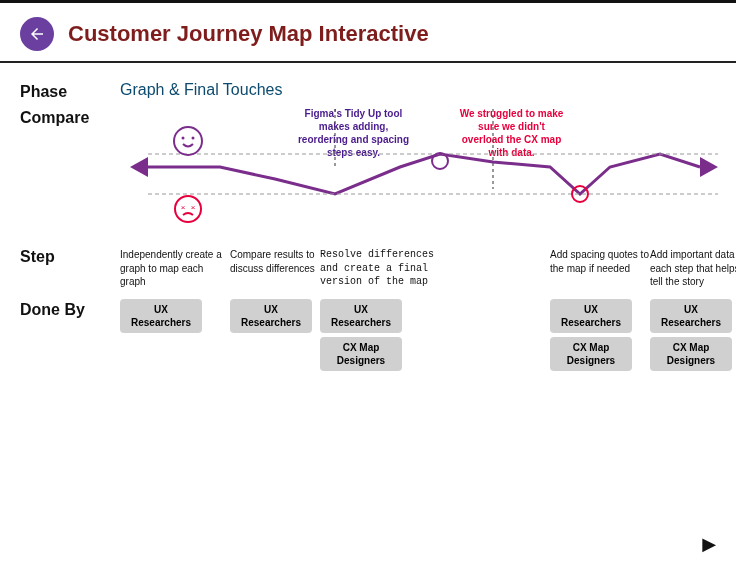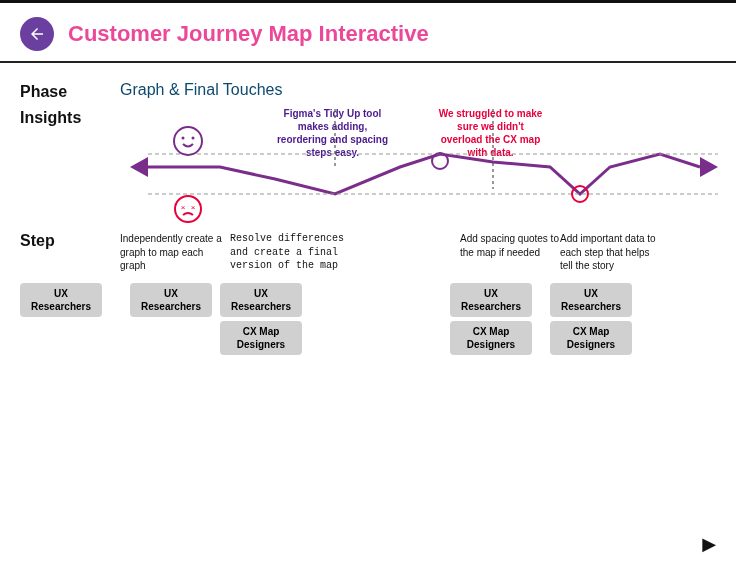--- a/index.html
+++ b/index.html
@@ -28,21 +28,21 @@
       align-items: center;
       justify-content: center;
       margin-right: 14px;
       cursor: pointer;
       flex-shrink: 0;
     }
     .back-btn svg { width: 18px; height: 18px; }
     .header-title {
       font-size: 22px;
       font-weight: 700;
-      color: #ec4899;
+      color: #7f1d1d;
     }
 
     
     .content {
       padding: 10px 20px 0 20px;
     }
 
     
     .row {
       display: flex;
@@ -73,20 +73,21 @@
       position: relative;
     }
 
     
     .insight-bubble {
       position: absolute;
       font-size: 10px;
       font-weight: 700;
       text-align: center;
       line-height: 1.3;
+      margin-left: 21px;
     }
     .insight-bubble.left {
       color: #4a1b8c;
       left: 155px;
       top: 0px;
       width: 120px;
     }
     .insight-bubble.right {
       color: #e8003d;
       left: 320px;
@@ -99,21 +100,21 @@
       position: relative;
       width: 100%;
       height: 115px;
       margin-top: 2px;
     }
 
     
     .step-row {
       display: flex;
       align-items: flex-start;
-      margin-top: 8px;
+      margin-top: 24px;
     }
     .step-row .row-label {
       padding-top: 0;
     }
     .steps-container {
       display: flex;
       flex: 1;
       gap: 0;
     }
     .step-item {
@@ -181,21 +182,21 @@
 </div>
 
 <div class="content">
 
   <div class="row" style="margin-top:8px;">
     <span class="row-label">Phase</span>
     <span class="phase-text">Graph &amp; Final Touches</span>
   </div>
 
   <div class="insights-row" style="margin-top:4px;">
-    <span class="row-label">Insights</span>
+    <span class="row-label">Compare</span>
     <div class="insights-content">
 
       <div class="insight-bubble left" style="left:155px; top:0px; width:115px;">Figma's Tidy Up tool makes adding, reordering and spacing steps easy.</div>
 
       <div class="insight-bubble right" style="left:318px; top:0px; width:105px;">We struggled to make sure we didn't overload the CX map with data.</div>
 
       <div class="journey-svg-container">
         <svg width="620" height="115" viewBox="0 0 620 115">
 
           <line x1="215" y1="0" x2="215" y2="58" stroke="#555" stroke-width="1.2" stroke-dasharray="3,3"></line>
@@ -237,38 +238,42 @@
   </div>
 
   <div class="step-row">
     <span class="row-label">Step</span>
     <div class="steps-container">
 
       <div class="step-item" style="width:110px;">
         <span>Independently create a graph to map each graph</span>
       </div>
 
+      <div class="step-item" style="width:90px;">
+        <span>Compare results to discuss differences</span>
+      </div>
 
       <div class="step-item" style="width:115px;font-family:Liberation Mono, monospace;">
         <span>Resolve differences and create a final version of the map</span>
       </div>
 
       <div class="step-item" style="width:115px;"></div>
 
       <div class="step-item" style="width:100px;">
         <span>Add spacing quotes to the map if needed</span>
       </div>
 
       <div class="step-item" style="width:100px;">
         <span>Add important data to each step that helps tell the story</span>
       </div>
     </div>
   </div>
 
   <div class="doneby-row">
+    <span class="row-label">Done By</span>
     <div class="doneby-content">
 
       <div class="doneby-col" style="width:110px;">
         <div class="badge" style="width:82px;">UX<br>Researchers</div>
       </div>
 
       <div class="doneby-col" style="width:90px;">
         <div class="badge" style="width:82px;">UX<br>Researchers</div>
       </div>
 

